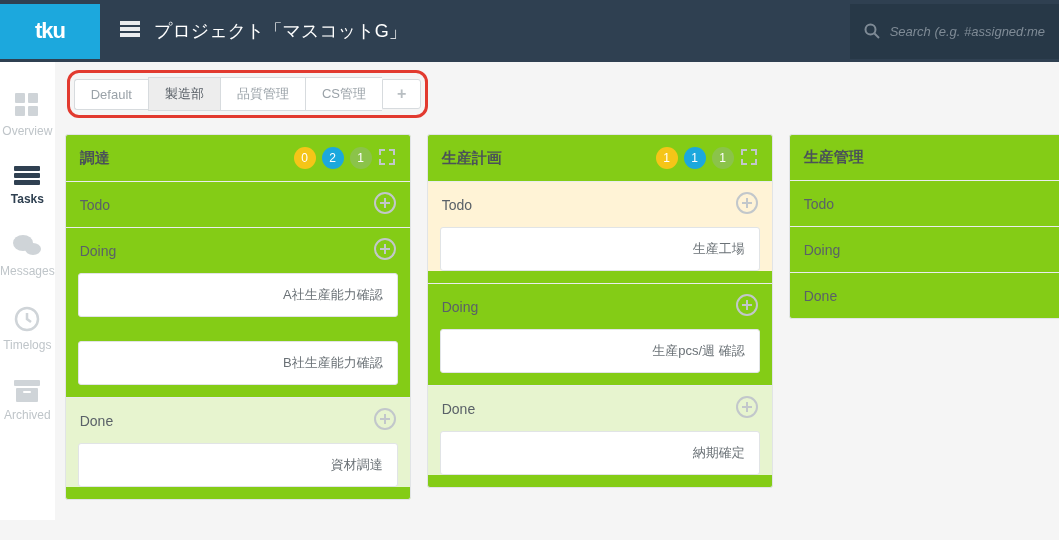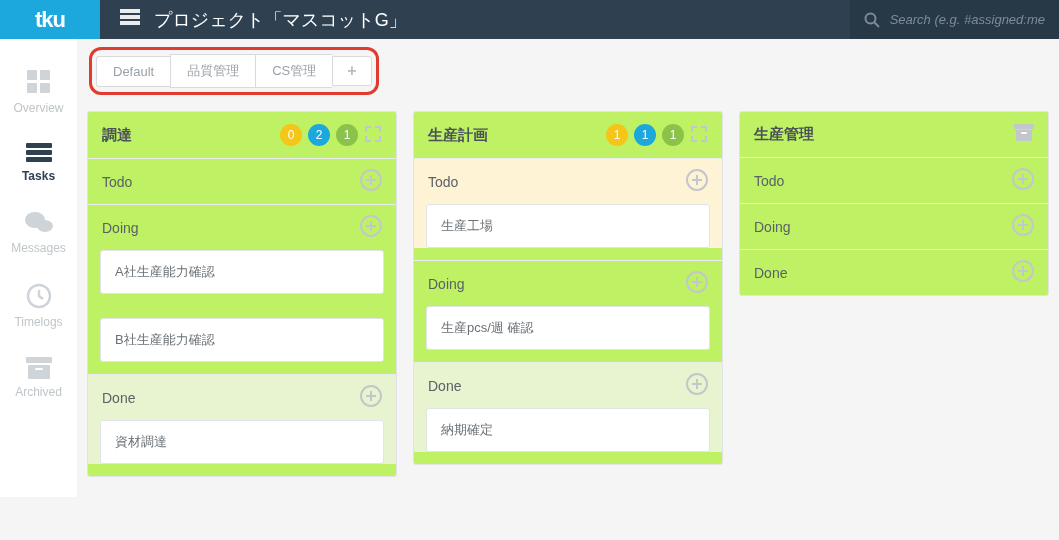--- a/index.html
+++ b/index.html
@@ -1,18 +1,18 @@
 <!DOCTYPE html>
 <html><head>
 <meta charset="utf-8">
 <style>
   * { box-sizing: border-box; margin: 0; padding: 0; }
   body { font-family: "Helvetica Neue", Arial, sans-serif; font-size: 13px; background: #f5f5f5; color: #333; }
   
-  .topbar { height: 39px; background: #2f4051; display: flex; align-items: center; }
+  .topbar { height: 62px; background: #2f4051; display: flex; align-items: center; }
   .logo { width: 100px; height: 55px; background: #1ca8dd; display:flex; align-items:center; justify-content:center; }
   .logo-text { color:#fff; font-weight:bold; font-size:22px; letter-spacing:-1px; }
   .title-wrap { display:flex; align-items:center; padding-left:20px; color:#fff; font-size:18px; font-weight:500; flex:1;text-align:right; }
   .title-wrap .bars { margin-right:14px; opacity:.9; }
   .search-wrap { background:#273847; height:55px; display:flex; align-items:center; padding:0 14px; color:#7f8b96; font-style:italic; min-width:180px; }
   .search-wrap svg { margin-right:10px; flex-shrink:0; }
   .search-wrap span { white-space:nowrap; overflow:hidden; }
 
   .main { display:flex; }
   .sidebar { width:100px; background:#fff; text-align:center; padding-top:18px; }
@@ -24,21 +24,21 @@
 
   .content { flex:1; padding:0; background:#f5f5f5; }
 
   .tabs-wrap { position:relative; margin:8px 0 10px 12px; padding:4px; border:3px solid #e23a2f; border-radius:12px; display:inline-flex; align-items:center; }
   .tab { border:1px solid #d7dbde; background:#fff; color:#9aa2a8; padding:7px 16px; font-size:13px; cursor:pointer; border-right:none; }
   .tab:first-child { border-top-left-radius:3px; border-bottom-left-radius:3px; }
   .tab.active { background:#ededed; color:#5a6168; }
   .tab.add { color:#b8bec2; font-size:16px; font-weight:bold; border-right:1px solid #d7dbde; border-top-right-radius:3px; border-bottom-right-radius:3px; padding:5px 14px; }
   
   .boards { display:flex; gap:16px; padding:6px 10px 20px 10px; align-items:flex-start; overflow-x:auto; }
-  .board { width:310px; background:#bef264; border:1px solid #e1e4e6; border-radius:3px; flex-shrink:0; }
+  .board { width:346px; background:#84cc16; border:1px solid #e1e4e6; border-radius:3px; flex-shrink:0;text-align:right; }
   .board-head { display:flex; align-items:center; justify-content:space-between; padding:12px 14px; }
   .board-title { font-weight:bold; font-size:15px; color:#4a5258; }
   .head-right { display:flex; align-items:center; gap:6px; }
   .badge { width:22px; height:22px; border-radius:50%; color:#fff; font-size:12px; display:flex; align-items:center; justify-content:center; }
   .yellow { background:#f5c518; }
   .blue { background:#1ca8dd; }
   .green { background:#8bc34a; }
   .expand-icn, .archive-icn { color:#c2c7cb; cursor:pointer; }
   
   .stage { border-top:1px solid #e9ecee; }
@@ -114,20 +114,21 @@
           <rect x="2" y="8" width="22" height="14" rx="1"></rect>
           <rect x="9" y="11" width="8" height="2" rx="1" fill="#fff"></rect>
         </svg>
       <span class="side-label">Archived</span>
     </div>
   </div>
 
   <div class="content">
     <div class="tabs-wrap">
       <div class="tab">Default</div>
+      <div class="tab active">製造部</div>
       <div class="tab">品質管理</div>
       <div class="tab">CS管理</div>
       <div class="tab add">+</div>
     </div>
 
     <div class="boards" id="boards">
         <div class="board">
           <div class="board-head">
       <span class="board-title">調達</span>
       <span class="head-right">

